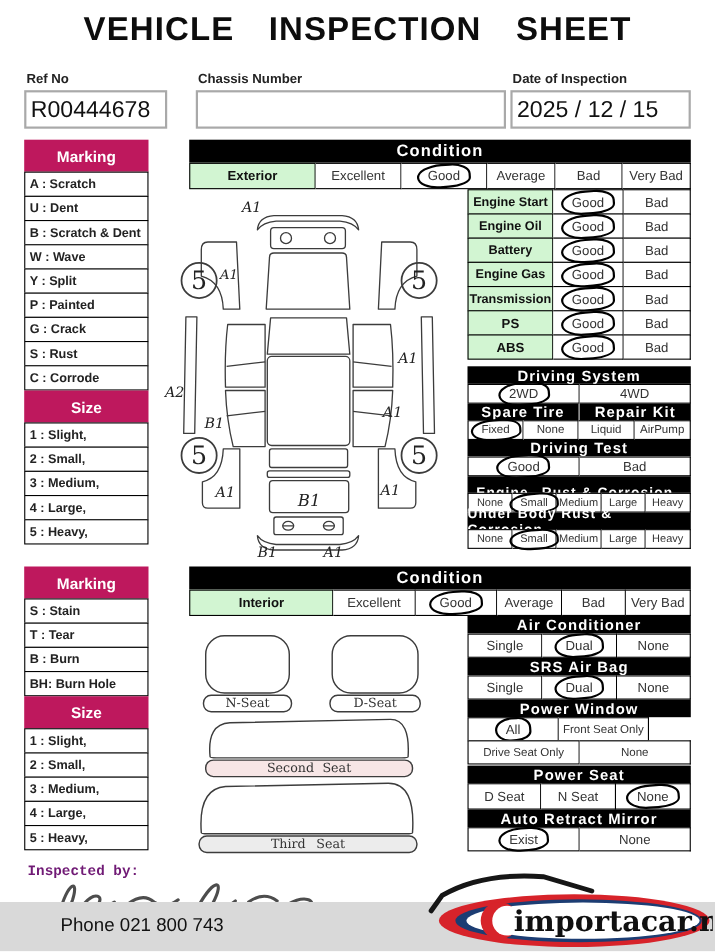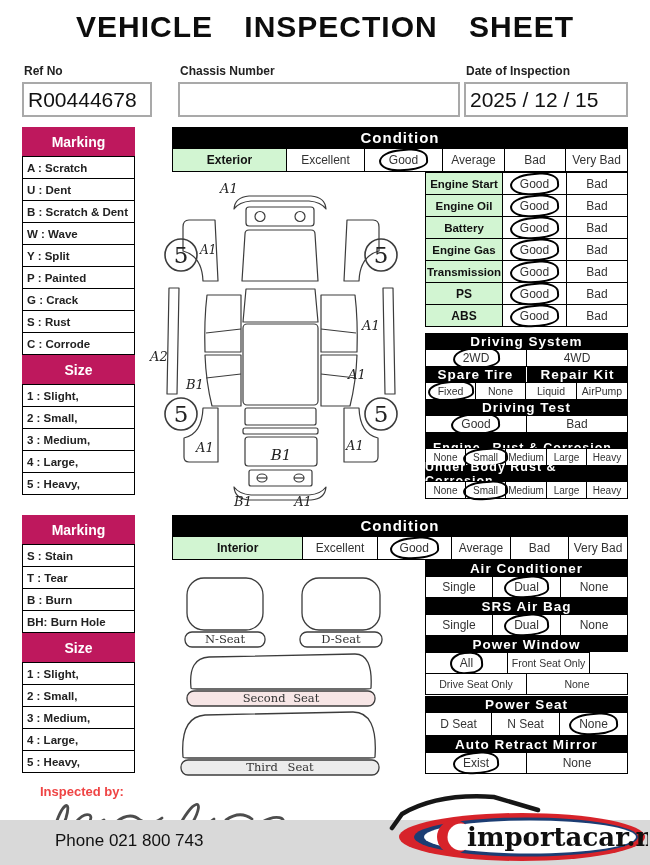--- a/index.html
+++ b/index.html
@@ -25,21 +25,21 @@
        border:2.6px solid #000;border-radius:55% 45% 50% 50% / 60% 55% 45% 60%;
        transform:rotate(-4deg);pointer-events:none;}
   .legend{width:113px;}
   .lhead{height:30px;background:#be185d;color:#fff;display:flex;align-items:center;
          justify-content:center;font-weight:bold;font-size:14px;}
   .lrow{height:23px;border:1px solid #000;margin-top:-1px;background:#fff;display:flex;
         align-items:center;padding-left:4px;font-size:11.5px;font-weight:bold;color:#222;
         box-sizing:border-box;white-space:nowrap;}
   .footerbar{left:0;top:820px;width:650px;height:45px;background:#d9d9d9;}
   .phone{left:55px;top:831px;font-size:17px;color:#111;}
-  .insp{left:40px;top:784px;font-size:13px;font-weight:bold;color:#ef4444;}
+  .insp{left:25px;top:784px;font-size:13px;font-weight:bold;color:#701a75;font-family:Liberation Mono, monospace;}
   svg text{font-family:"DejaVu Serif",serif;}
 </style>
 </head>
 <body>
 
 <div id="sheet">
 
   <div class="abs title">VEHICLE INSPECTION SHEET</div>
   <div class="abs flabel" style="left:24px;top:64px">Ref No</div>
   <div class="abs fbox" style="left:22px;top:82px;width:130px;height:35px">R00444678</div>

